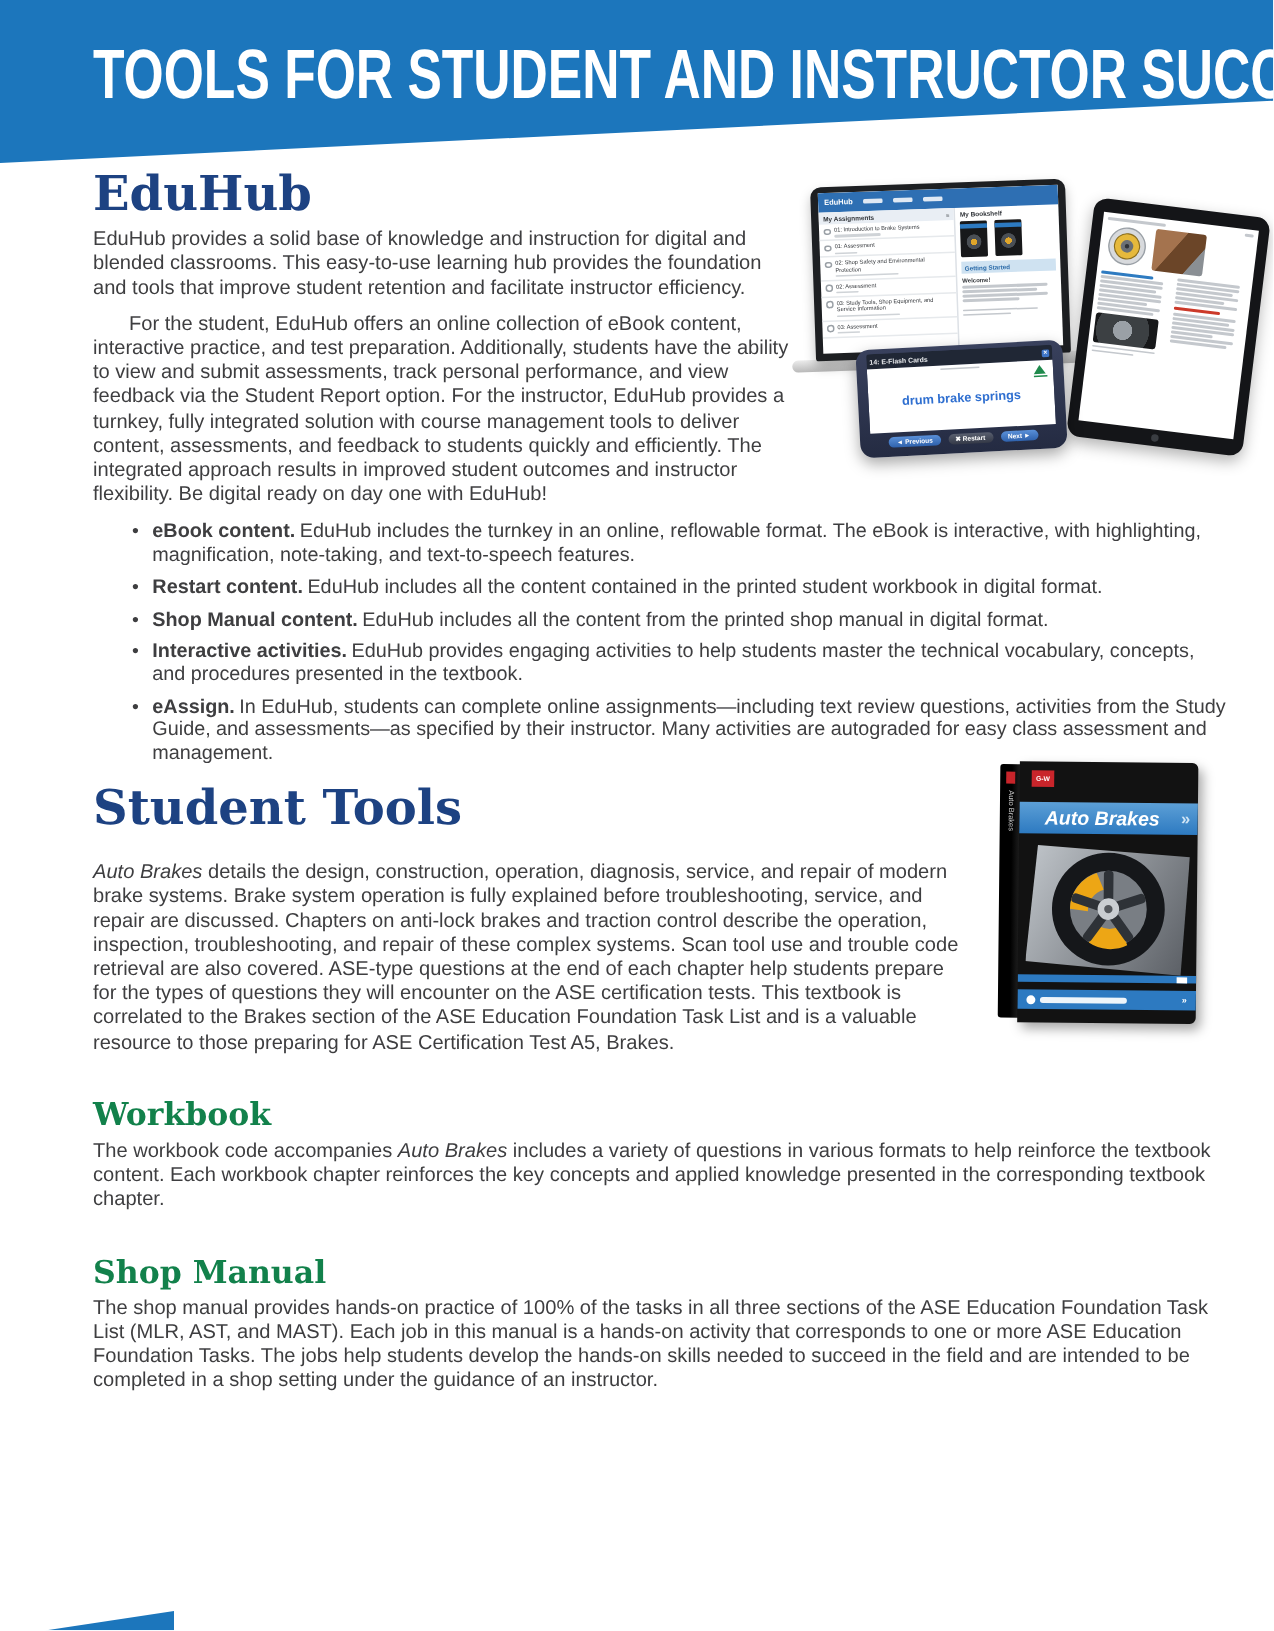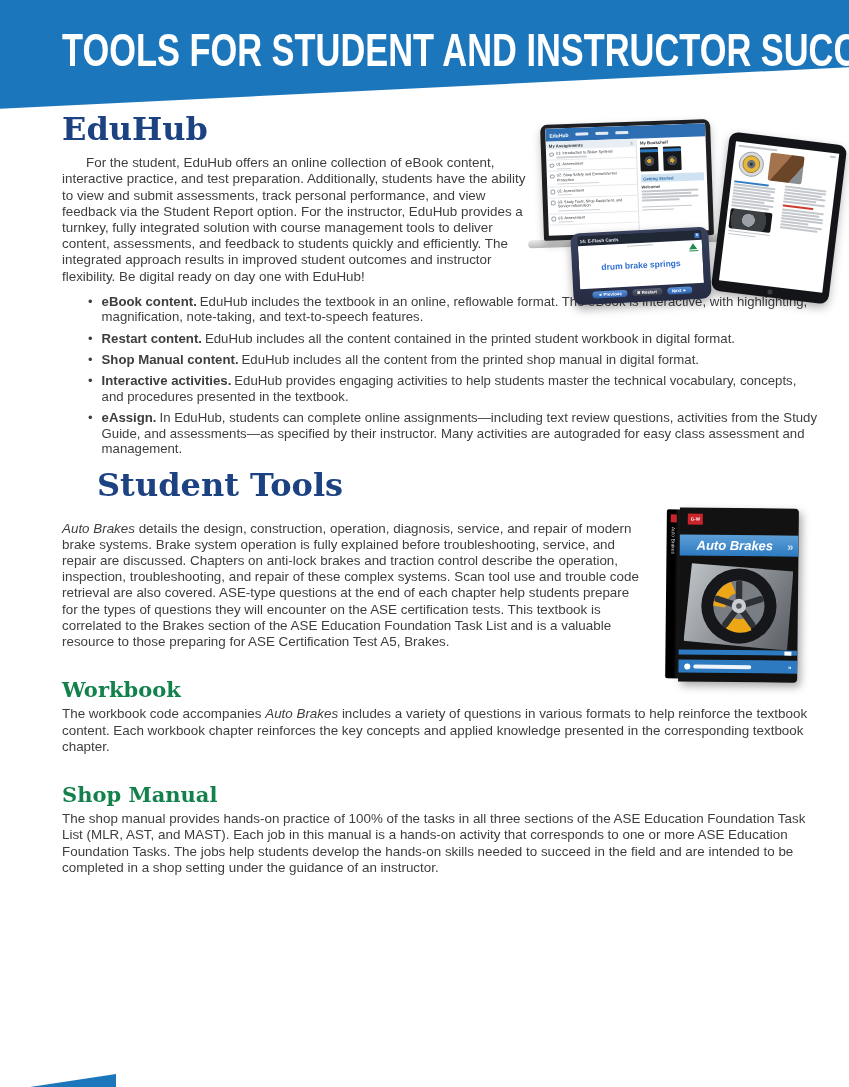--- a/index.html
+++ b/index.html
@@ -26,21 +26,21 @@
   h2.sub  { font-family:"DejaVu Serif", serif; font-weight:bold; color:#12814b;
             font-size:21px; line-height:1.15; }
   .body-txt { font-size:13.4px; line-height:16.2px; color:#3e3e40; }
   .p1 { width:462px; margin-top:4px; }
   .p2 { width:470px; margin-top:8px; text-indent:24px; }
   .bullets { margin-top:9px; list-style:none; }
   .bullets li { display:flex; gap:9px; margin-bottom:6px; padding-left:26px; }
   .bullets .dot { flex:0 0 auto; font-size:13px; line-height:15.4px; }
   .bullets .bl-text { font-size:13.2px; line-height:15.4px; }
   .lead { font-weight:bold; margin-right:3px; }
-  .st-heading { margin-top:12px;margin-left:35px; }
+  .st-heading { margin-top:12px; }
   .stx-heading { margin-top:7px; }
   .stx-para { width:585px; margin-top:17px; }
   .wb-heading, .sm-heading { margin-top:28px; }
   .wb-para, .sm-para { margin-top:4px; }
   .it { font-style:italic; }
   
   .footer-wedge { position:absolute; left:30px; bottom:0; width:86px; height:13px;
     background:#1c76bc; clip-path:polygon(0 100%, 100% 0, 100% 100%); }
 
   
@@ -149,26 +149,27 @@
 <body>
 
 <div class="page">
 
   <div class="banner">
     <div class="banner-title">TOOLS FOR STUDENT AND INSTRUCTOR SUCCESS</div>
   </div>
 
   <div class="main">
     <h1 class="sect">EduHub</h1>
+    <p class="body-txt p1">EduHub provides a solid base of knowledge and instruction for digital and blended classrooms. This easy-to-use learning hub provides the foundation and tools that improve student retention and facilitate instructor efficiency.</p>
     <p class="body-txt p2">For the student, EduHub offers an online collection of eBook content, interactive practice, and test preparation. Additionally, students have the ability to view and submit assessments, track personal performance, and view feedback via the Student Report option. For the instructor, EduHub provides a turnkey, fully integrated solution with course management tools to deliver content, assessments, and feedback to students quickly and efficiently. The integrated approach results in improved student outcomes and instructor flexibility. Be digital ready on day one with EduHub!</p>
 
     <ul class="bullets">
       <li>
         <span class="dot">•</span>
-        <span class="bl-text"><span class="lead">eBook content.</span><span>EduHub includes the textbook in an online, reflowable format. The eBook is interactive, with highlighting, magnification, note-taking, and text-to-speech features.</span></span>
+        <span class="bl-text"><span class="lead">eBook content.</span><span>EduHub includes the turnkey in an online, reflowable format. The eBook is interactive, with highlighting, magnification, note-taking, and text-to-speech features.</span></span>
       </li>
       <li>
         <span class="dot">•</span>
         <span class="bl-text"><span class="lead">Restart content.</span><span>EduHub includes all the content contained in the printed student workbook in digital format.</span></span>
       </li>
       <li>
         <span class="dot">•</span>
         <span class="bl-text"><span class="lead">Shop Manual content.</span><span>EduHub includes all the content from the printed shop manual in digital format.</span></span>
       </li>
       <li>

